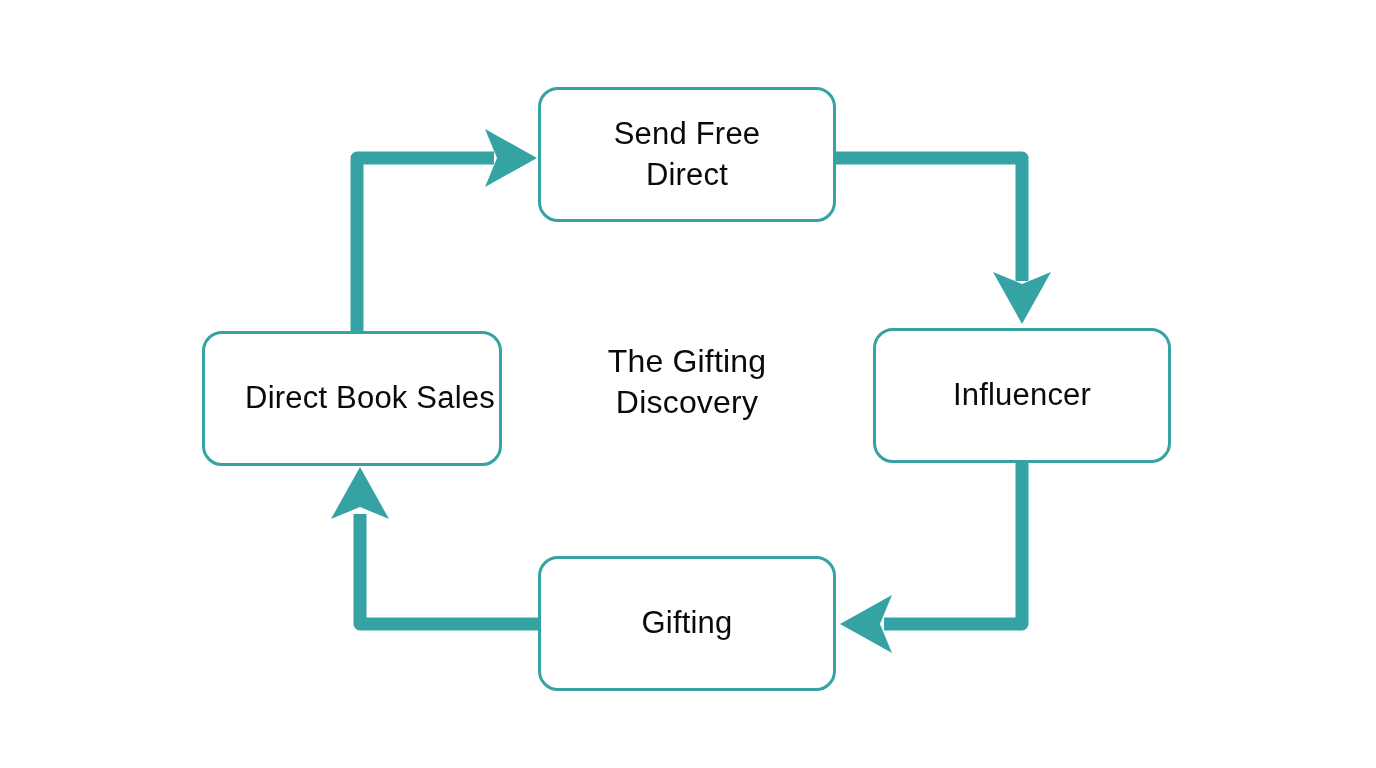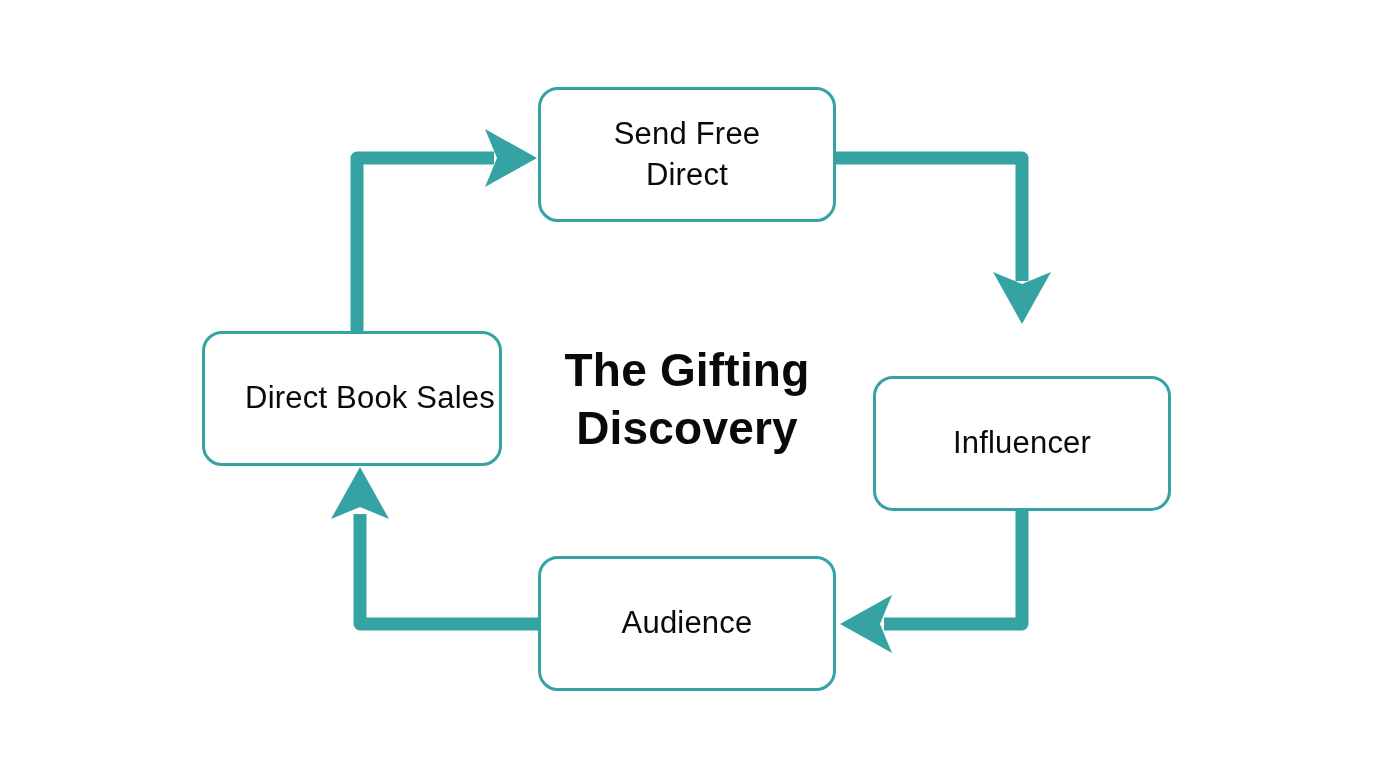--- a/index.html
+++ b/index.html
@@ -23,29 +23,29 @@
     border:3px solid var(--accent);
     border-radius:20px;
     display:flex;flex-direction:column;align-items:center;justify-content:center;
     text-align:center;
     color:var(--text);
     font-size:31px;
     line-height:1.32;
     letter-spacing:0.2px;
   }
   .node-top{left:538px;top:87px;width:298px;height:135px;}
-  .node-right{left:873px;top:328px;width:298px;height:135px;margin-top:48px;}
+  .node-right{left:873px;top:328px;width:298px;height:135px;}
   .node-bottom{left:538px;top:556px;width:298px;height:135px;}
   .node-left{left:202px;top:331px;width:300px;height:135px;padding-left:36px;}
   .node-line{display:block;white-space:nowrap;}
   .node-line:empty{display:none;}
   .diagram-title{
     position:absolute;left:527px;top:341px;width:320px;
     text-align:center;color:var(--text);
-    font-size:46px;font-weight:700;line-height:1.27;letter-spacing:0.2px;
+    font-size:32px;font-weight:400;line-height:1.27;letter-spacing:0.2px;
   }
   .title-line{display:block;white-space:nowrap;}
 </style>
 </head>
 <body>
 
 <div class="canvas">
 
   <svg class="arrow-layer" viewBox="0 0 1376 768" aria-hidden="true">
     <g>
@@ -69,21 +69,21 @@
   <div class="node node-top">
     <span class="node-line">Send Free</span>
     <span class="node-line">Direct</span>
   </div>
 
   <div class="node node-right">
     <span class="node-line">Influencer</span>
   </div>
 
   <div class="node node-bottom">
-    <span class="node-line">Audience</span>
+    <span class="node-line">Gifting</span>
   </div>
 
   <div class="node node-left">
     <span class="node-line">Direct Book Sales</span>
 
   </div>
 
   <div class="diagram-title">
     <span class="title-line">The Gifting</span>
     <span class="title-line">Discovery</span>

